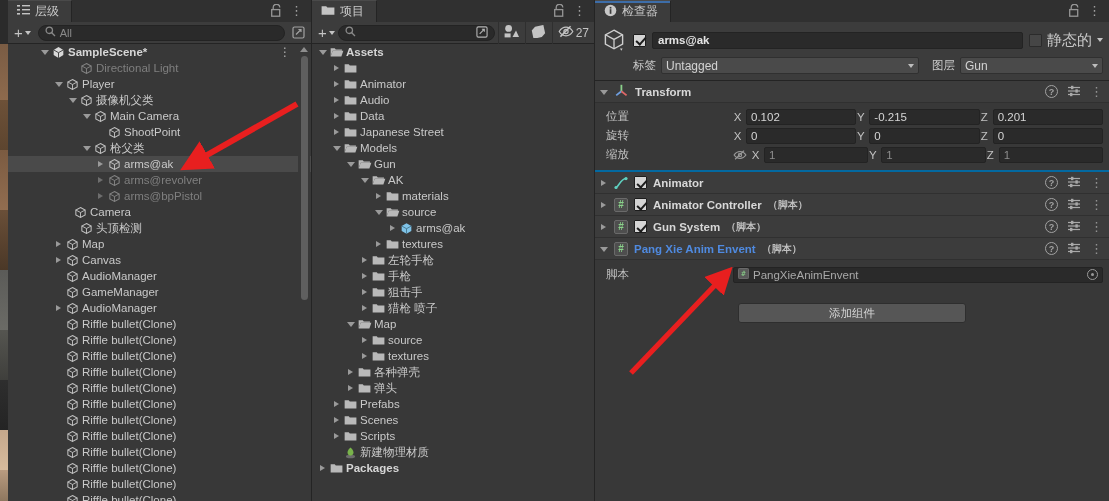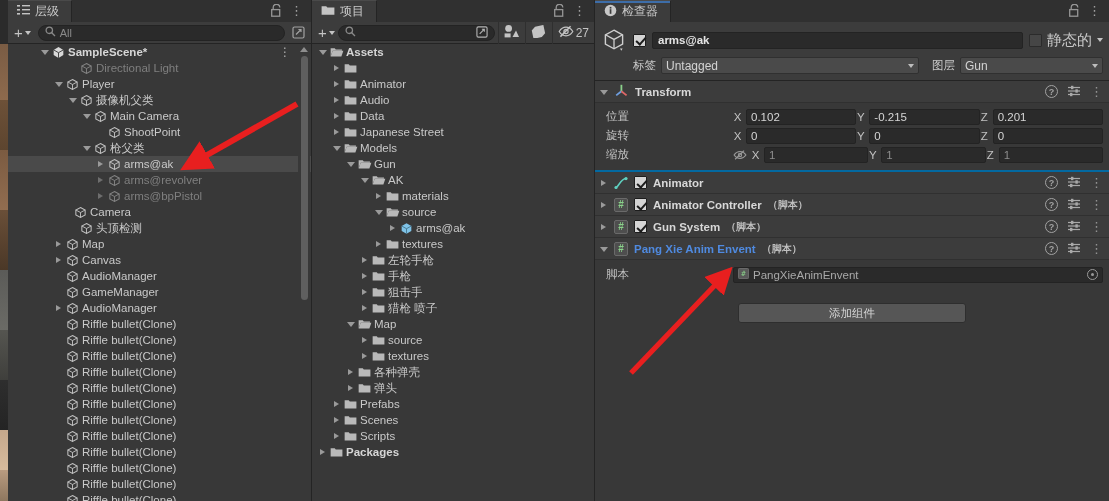--- a/index.html
+++ b/index.html
@@ -764,20 +764,28 @@
                 <path d="M0.7 2h4.4l1.1 1.4h7.1v7.4H0.7z" fill="#b9b9b9"></path>
               </svg></span>
             <span class="lbl">Scenes</span>
           </div>
           <div class="row" style="padding-left: 20px;">
             <span class="tri r"></span>
             <span class="cube"><svg width="14" height="12" viewBox="0 0 15 12">
                 <path d="M0.7 2h4.4l1.1 1.4h7.1v7.4H0.7z" fill="#b9b9b9"></path>
               </svg></span>
             <span class="lbl">Scripts</span>
+          </div>
+          <div class="row" style="padding-left: 20px;">
+            <span class="tri"></span>
+            <span class="cube"><svg width="13" height="13" viewBox="0 0 14 14">
+                <ellipse cx="7" cy="11.2" rx="5" ry="1.9" fill="#6c6c6c"></ellipse>
+                <path d="M7 1.6c2.1 1.6 3.2 3.6 3.2 5.5S8.9 10.4 7 10.4 3.8 9 3.8 7.1 4.9 3.2 7 1.6z" fill="#79b34b"></path>
+              </svg></span>
+            <span class="lbl">新建物理材质</span>
           </div>
           <div class="row bold" style="padding-left: 6px;">
             <span class="tri r"></span>
             <span class="cube"><svg width="14" height="12" viewBox="0 0 15 12">
                 <path d="M0.7 2h4.4l1.1 1.4h7.1v7.4H0.7z" fill="#b9b9b9"></path>
               </svg></span>
             <span class="lbl">Packages</span>
           </div>
         </div>
     </div>

